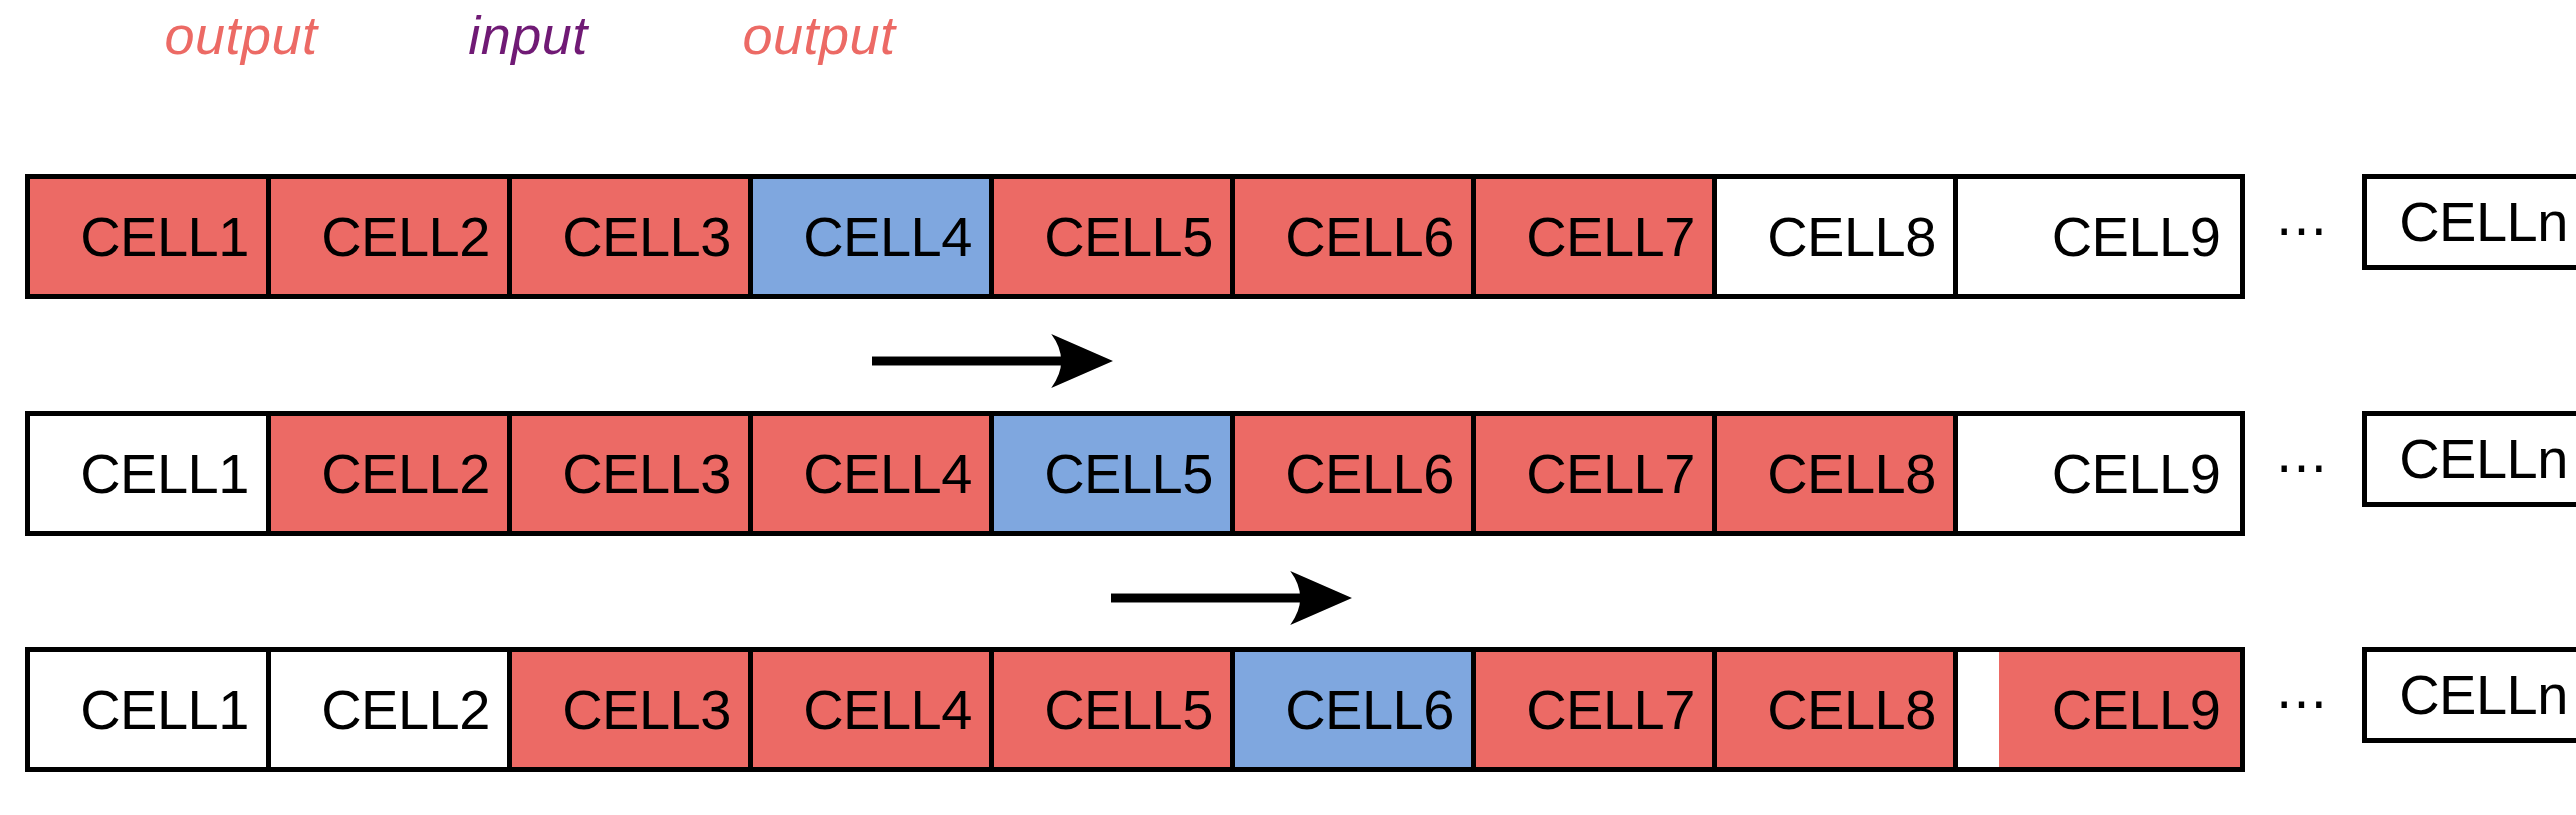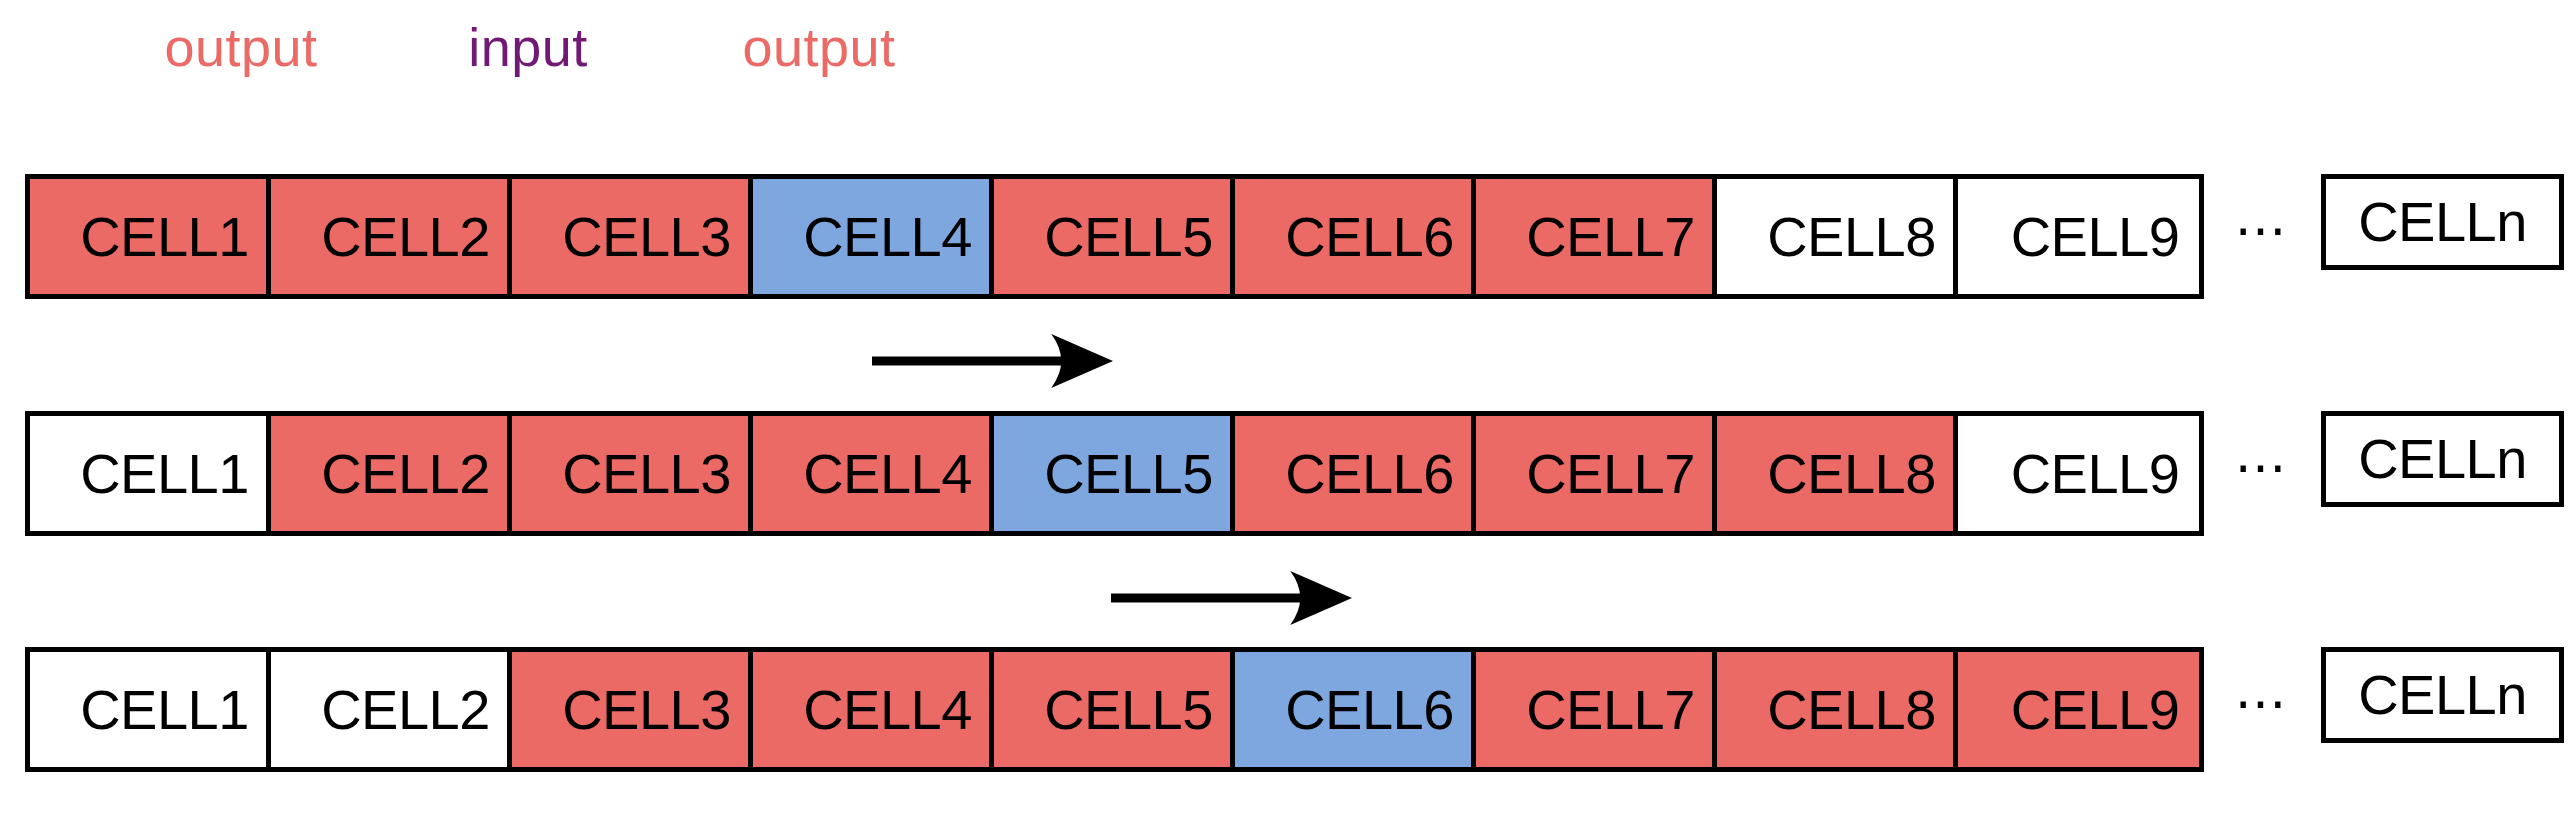--- a/index.html
+++ b/index.html
@@ -20,23 +20,24 @@
     left: 0;
     top: 0;
     width: 2576px;
     height: 816px;
   }
 
   
   .labels-layer {
     position: absolute;
     left: 0;
-    top: 12px;
+    top: 0;
     width: 2167px;
     height: 100px;
+    font-style: italic;
   }
   .phase-label {
     position: absolute;
     top: 8px;
     font-size: 54px;
     line-height: 1;
     white-space: nowrap;
     font-family: "Liberation Sans", sans-serif;
     font-weight: 400;
     letter-spacing: 0.5px;
@@ -68,20 +69,21 @@
     font-size: 56px;
     line-height: 1;
     color: #000000;
     letter-spacing: -0.5px;
     white-space: nowrap;
     font-family: "Liberation Sans", sans-serif;
     padding-left: 33px;
   }
   .cell:last-child {
     border-right: none;
+    margin-left: 41px;
   }
 
   .ellipsis {
     width: 117px;
     display: flex;
     align-items: center;
     justify-content: center;
     font-size: 52px;
     line-height: 1;
     color: #000000;

